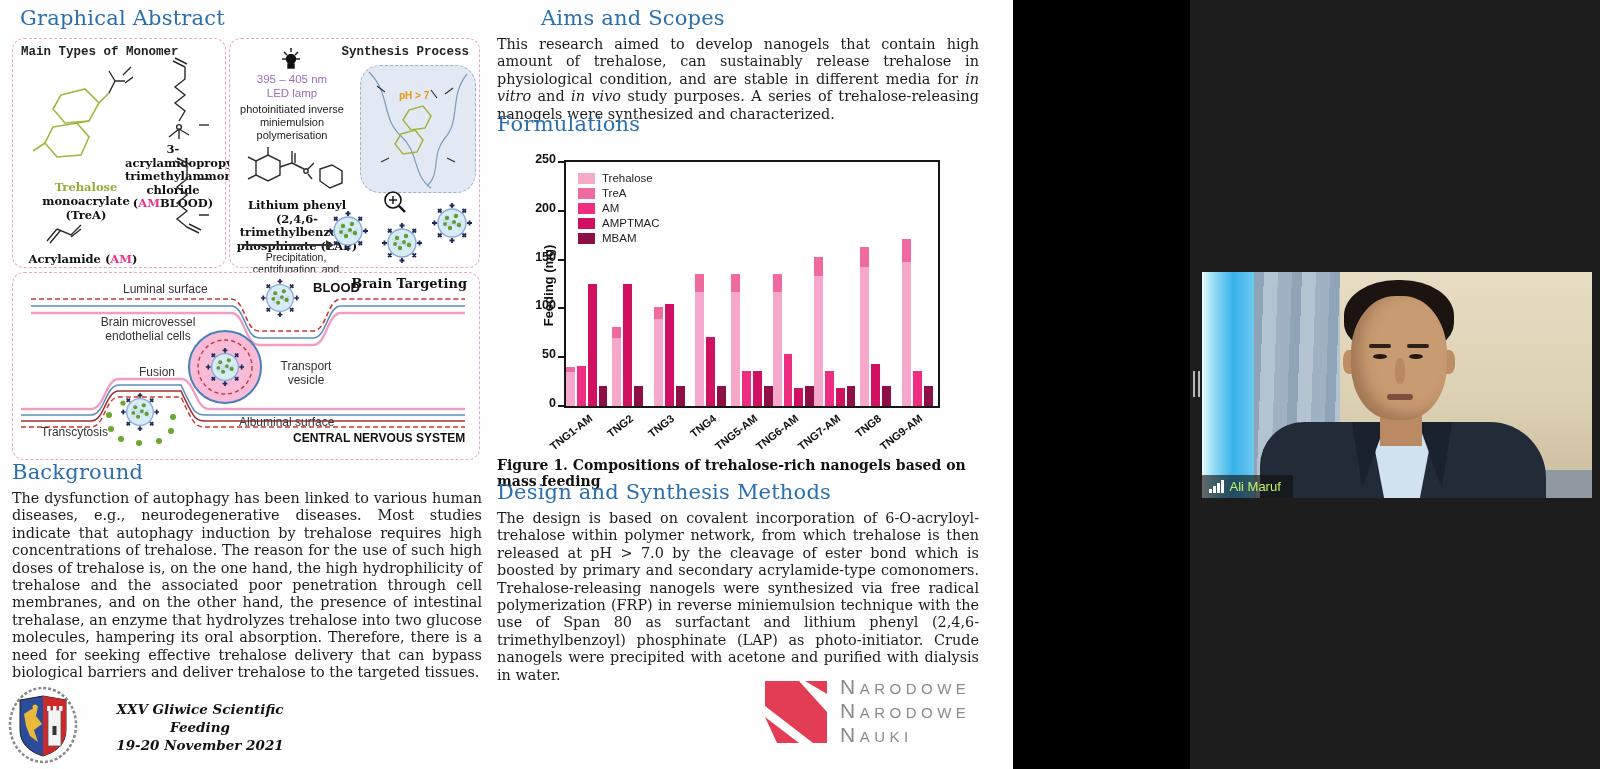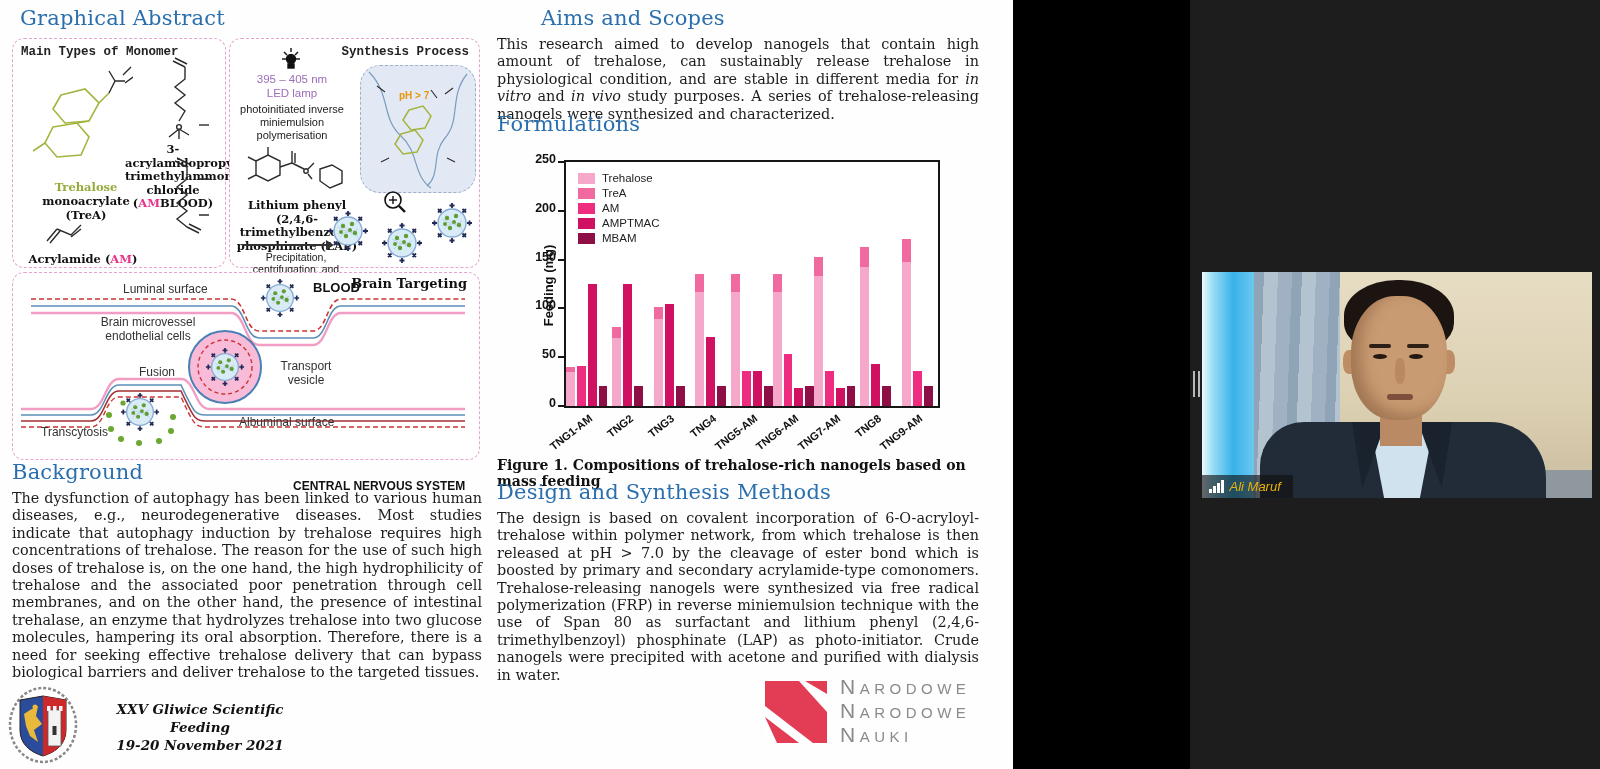--- a/index.html
+++ b/index.html
@@ -67,21 +67,21 @@
   .nose{position:absolute;left:44px;top:62px;width:10px;height:26px;background:#b9895f;border-radius:40%;}
   .mouth{position:absolute;left:36px;top:98px;width:26px;height:6px;background:#7d4f3c;border-radius:4px;}
   .neck{position:absolute;left:178px;top:128px;width:42px;height:46px;background:#b98a63;}
   .jacket{position:absolute;left:58px;top:150px;width:286px;height:90px;background:#222b38;border-radius:44px 56px 0 0;}
   .shirt{position:absolute;left:168px;top:152px;width:64px;height:74px;background:#cfe2ee;
          clip-path:polygon(0 0,100% 0,78% 100%,22% 100%);}
   .lapel-l{position:absolute;left:150px;top:150px;width:34px;height:66px;background:#1a222d;clip-path:polygon(0 0,100% 0,30% 100%);}
   .lapel-r{position:absolute;left:216px;top:150px;width:34px;height:66px;background:#1a222d;clip-path:polygon(0 0,100% 0,70% 100%);}
   .name-plate{position:absolute;left:0;bottom:0;display:flex;align-items:center;gap:6px;
               background:rgba(15,15,15,.62);padding:4px 12px 4px 7px;}
-  .name-text{font-family:"Liberation Sans",sans-serif;font-size:13px;color:#eab308;font-style:italic;}
+  .name-text{font-family:"Liberation Sans",sans-serif;font-size:13px;color:#bef264;}
   .signal{display:flex;align-items:flex-end;gap:1.5px;}
   .signal span{display:block;width:2.5px;background:#fff;}
   
   .dlabel{position:absolute;font-family:"Liberation Sans",sans-serif;font-size:12px;color:#333;text-align:center;line-height:14px;}
   .dbold{font-weight:bold;color:#111;}
 </style>
 </head>
 <body>
 
 <div class="screen">
@@ -250,21 +250,21 @@
         </g>
       </svg>
       <div class="dlabel serifbold dbold" style="right:12px;top:4px;font-size:13px;font-family:'DejaVu Serif',serif;">Brain Targeting</div>
       <div class="dlabel dbold" style="left:300px;top:8px;font-size:13px;font-weight:bold;">BLOOD</div>
       <div class="dlabel" style="left:110px;top:9px;">Luminal surface</div>
       <div class="dlabel" style="left:70px;top:42px;width:130px;">Brain microvessel endothelial cells</div>
       <div class="dlabel" style="left:126px;top:92px;">Fusion</div>
       <div class="dlabel" style="left:258px;top:86px;width:70px;">Transport vesicle</div>
       <div class="dlabel" style="left:28px;top:152px;">Transcytosis</div>
       <div class="dlabel" style="left:178px;top:142px;margin-left:48px;">Albuminal surface</div>
-      <div class="dlabel dbold" style="left:280px;top:158px;font-size:12px;font-weight:bold;margin-top:48px;">CENTRAL NERVOUS SYSTEM</div>
+      <div class="dlabel dbold" style="left:280px;top:158px;font-size:12px;font-weight:bold;">CENTRAL NERVOUS SYSTEM</div>
     </div>
 
     <div class="h-section" style="left:12px;top:460px;">Background</div>
     <div class="body-text" style="left:12px;top:490px;width:470px;">The dysfunction of autophagy has been linked to various human diseases, e.g., neurodegenerative diseases. Most studies indicate that autophagy induction by trehalose requires high concentrations of trehalose. The reason for the use of such high doses of trehalose is, on the one hand, the high hydrophilicity of trehalose and the associated poor penetration through cell membranes, and on the other hand, the presence of intestinal trehalase, an enzyme that hydrolyzes trehalose into two glucose molecules, hampering its oral absorption. Therefore, there is a need for seeking effective trehalose delivery that can bypass biological barriers and deliver trehalose to the targeted tissues.</div>
 
     <svg style="position:absolute;left:8px;top:686px;" width="70" height="78">
       <ellipse cx="35" cy="39" rx="33" ry="37" fill="#fff" stroke="#888" stroke-width="2.5" stroke-dasharray="3 2"></ellipse>
       <path d="M35,10 L58,14 L58,44 C58,58 48,66 35,70 C22,66 12,58 12,44 L12,14 Z" fill="#2b4b9b" stroke="#222" stroke-width="1"></path>
       <path d="M35,10 L58,14 L58,44 C58,58 48,66 35,70 Z" fill="#cc2a2a"></path>
       <g fill="#e8b93a">

